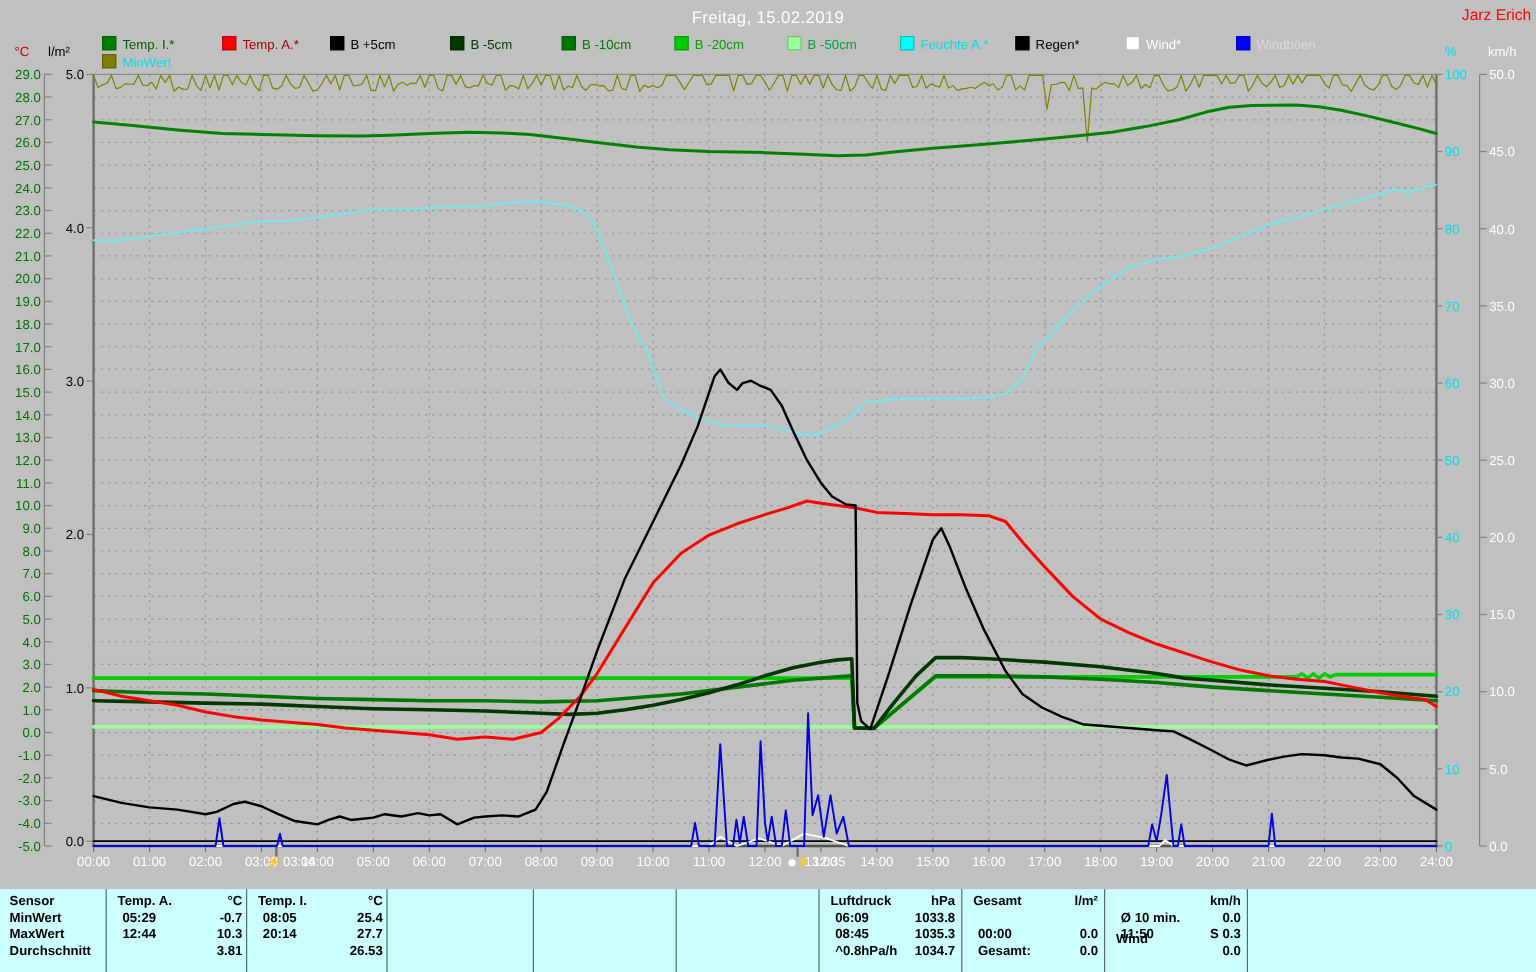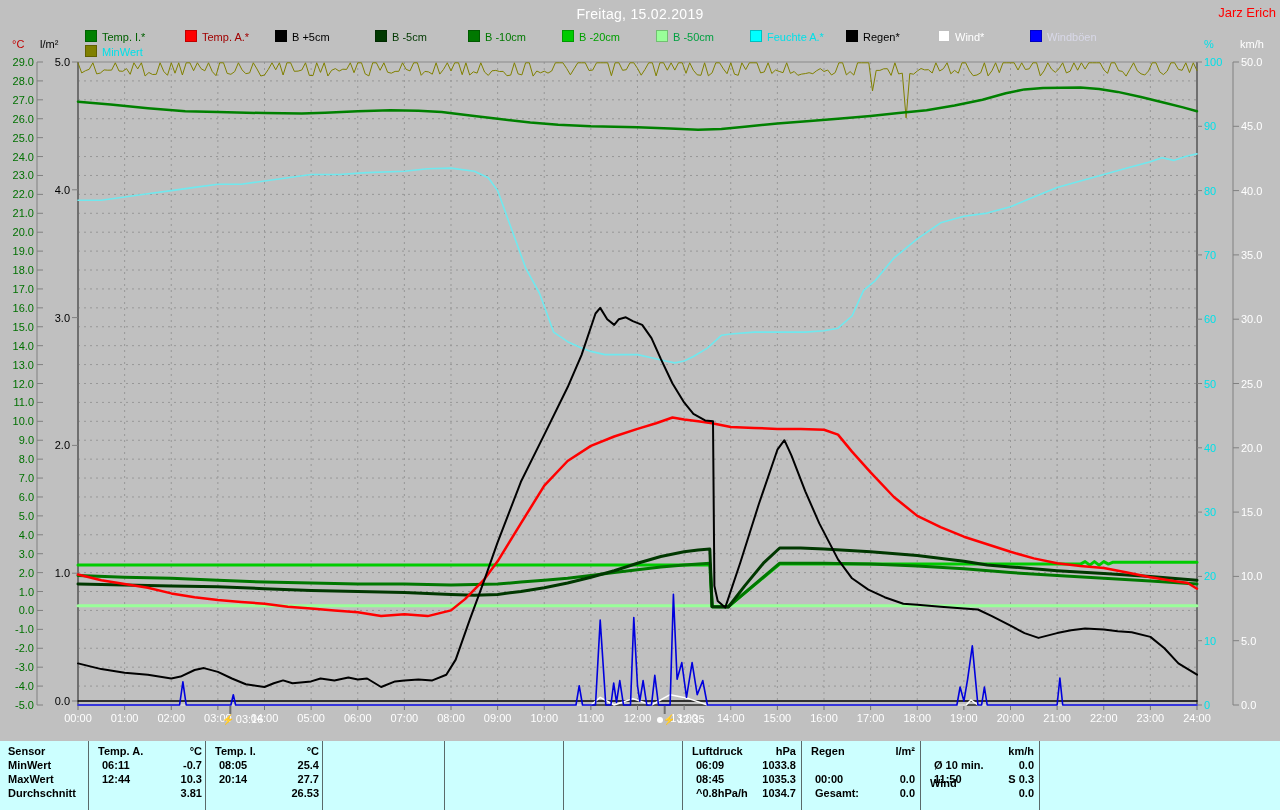--- a/index.html
+++ b/index.html
@@ -321,41 +321,41 @@
       <div class="sep" style="left: 682px;"></div>
       <div class="sep" style="left: 801px;"></div>
       <div class="sep" style="left: 920px;"></div>
       <div class="sep" style="left: 1039px;"></div>
       <div class="cell " style="left: 8px; top: 4px;">Sensor</div>
       <div class="cell " style="left: 8px; top: 18px;">MinWert</div>
       <div class="cell " style="left: 8px; top: 32px;">MaxWert</div>
       <div class="cell " style="left: 8px; top: 46px;">Durchschnitt</div>
       <div class="cell " style="left: 98px; top: 4px;">Temp. A.</div>
       <div class="cell num" style="left: 140px; top: 4px; width: 62px;">°C</div>
-      <div class="cell " style="left: 102px; top: 18px;">06:11</div>
+      <div class="cell " style="left: 102px; top: 18px;">05:29</div>
       <div class="cell num" style="left: 140px; top: 18px; width: 62px;">-0.7</div>
       <div class="cell " style="left: 102px; top: 32px;">12:44</div>
       <div class="cell num" style="left: 140px; top: 32px; width: 62px;">10.3</div>
       <div class="cell num" style="left: 140px; top: 46px; width: 62px;">3.81</div>
       <div class="cell " style="left: 215px; top: 4px;">Temp. I.</div>
       <div class="cell num" style="left: 257px; top: 4px; width: 62px;">°C</div>
       <div class="cell " style="left: 219px; top: 18px;">08:05</div>
       <div class="cell num" style="left: 257px; top: 18px; width: 62px;">25.4</div>
       <div class="cell " style="left: 219px; top: 32px;">20:14</div>
       <div class="cell num" style="left: 257px; top: 32px; width: 62px;">27.7</div>
       <div class="cell num" style="left: 257px; top: 46px; width: 62px;">26.53</div>
       <div class="cell " style="left: 692px; top: 4px;">Luftdruck</div>
       <div class="cell num" style="left: 734px; top: 4px; width: 62px;">hPa</div>
       <div class="cell " style="left: 696px; top: 18px;">06:09</div>
       <div class="cell num" style="left: 734px; top: 18px; width: 62px;">1033.8</div>
       <div class="cell " style="left: 696px; top: 32px;">08:45</div>
       <div class="cell num" style="left: 734px; top: 32px; width: 62px;">1035.3</div>
       <div class="cell " style="left: 696px; top: 46px;">^0.8hPa/h</div>
       <div class="cell num" style="left: 734px; top: 46px; width: 62px;">1034.7</div>
-      <div class="cell " style="left: 811px; top: 4px;">Regen</div>
+      <div class="cell " style="left: 811px; top: 4px;">Gesamt</div>
       <div class="cell num" style="left: 853px; top: 4px; width: 62px;">l/m²</div>
       <div class="cell " style="left: 815px; top: 32px;">00:00</div>
       <div class="cell num" style="left: 853px; top: 32px; width: 62px;">0.0</div>
       <div class="cell " style="left: 815px; top: 46px;">Gesamt:</div>
       <div class="cell num" style="left: 853px; top: 46px; width: 62px;">0.0</div>
       <div class="cell " style="left: 930px; top: 4px; margin-top: 32px;">Wind</div>
       <div class="cell num" style="left: 972px; top: 4px; width: 62px;">km/h</div>
       <div class="cell " style="left: 934px; top: 18px;">Ø 10 min.</div>
       <div class="cell num" style="left: 972px; top: 18px; width: 62px;">0.0</div>
       <div class="cell " style="left: 934px; top: 32px;">11:50</div>

